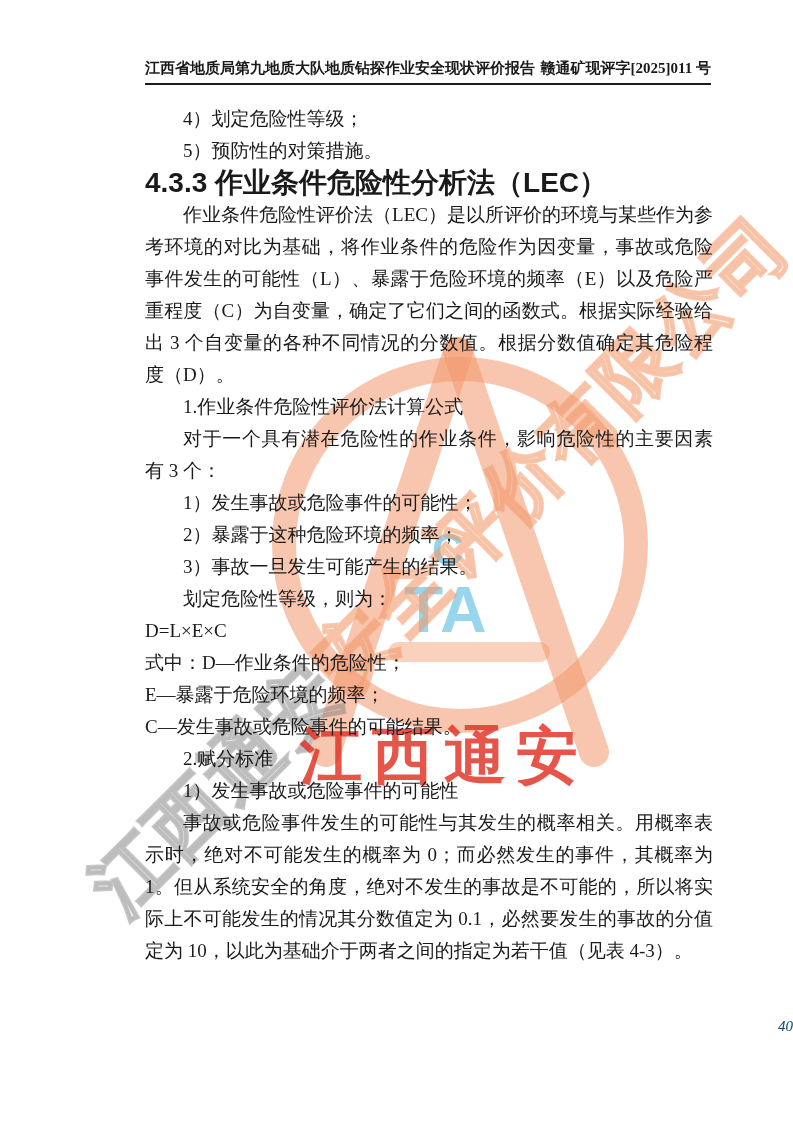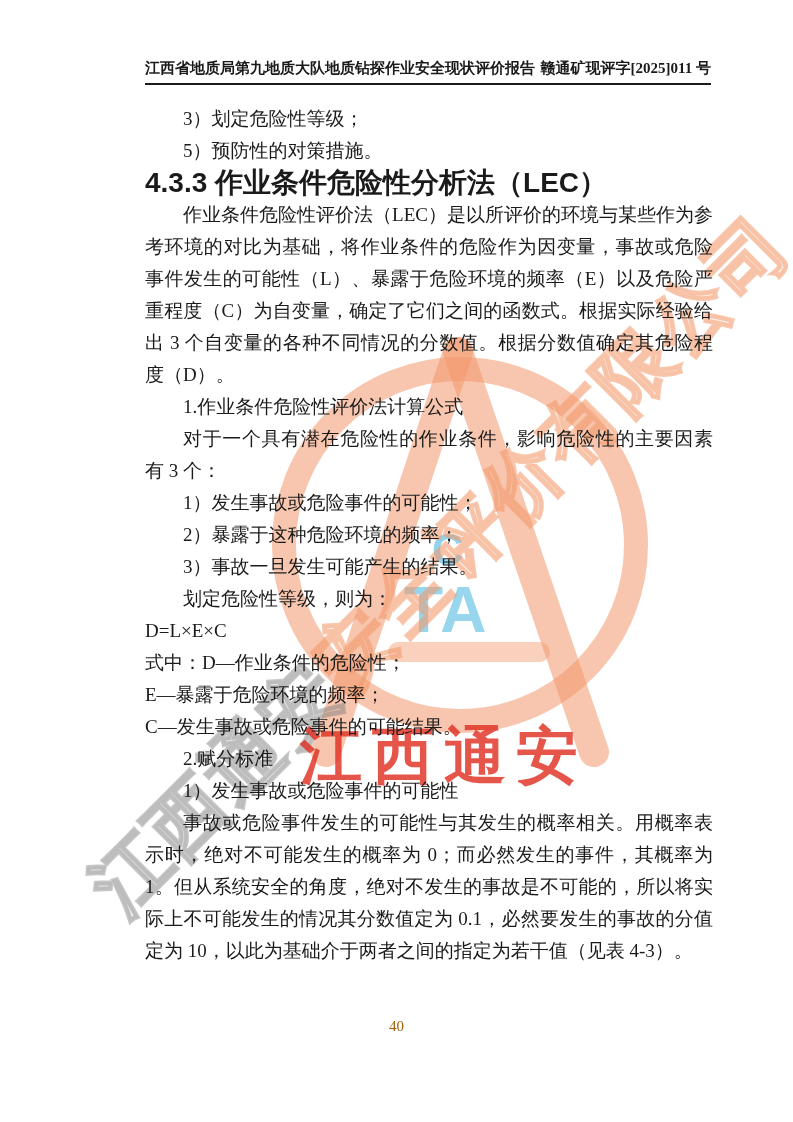--- a/index.html
+++ b/index.html
@@ -71,21 +71,21 @@
   .indent{text-indent:2em;}
   .noindent{text-indent:0;}
   .heading{
     font-size:28px;font-weight:bold;
     font-family:"Liberation Sans","DejaVu Sans",sans-serif;
     text-indent:0;line-height:32px;
   }
   .where{padding-left:52px;text-indent:0;}
   .pagenum{
     position:absolute;left:0;right:0;top:1018px;
-    text-align:center;font-size:15px;color:#a16207;
+    text-align:right;font-size:15px;color:#0c4a6e;font-style:italic;
   }
 </style>
 </head>
 <body>
 
 <div class="page">
 
   <div class="wm">
     <svg class="wm-logo" width="793" height="1122" viewBox="0 0 793 1122">
       <circle cx="460" cy="545" r="176" fill="none" stroke="rgba(242,152,108,0.55)" stroke-width="24"></circle>
@@ -102,21 +102,21 @@
   </div>
 
   <div class="content">
 
     <div class="header">
       <span class="h-left">江西省地质局第九地质大队地质钻探作业安全现状评价报告</span>
       <span class="h-right">赣通矿现评字[2025]011 号</span>
     </div>
 
     <div class="body">
-      <p class="indent">3）划定危险性等级；</p>
+      <p class="indent">4）划定危险性等级；</p>
       <p class="indent">5）预防性的对策措施。</p>
       <h3 class="heading">4.3.3 作业条件危险性分析法（LEC）</h3>
       <p class="indent">作业条件危险性评价法（LEC）是以所评价的环境与某些作为参考环境的对比为基础，将作业条件的危险作为因变量，事故或危险事件发生的可能性（L）、暴露于危险环境的频率（E）以及危险严重程度（C）为自变量，确定了它们之间的函数式。根据实际经验给出 3 个自变量的各种不同情况的分数值。根据分数值确定其危险程度（D）。</p>
       <p class="indent">1.作业条件危险性评价法计算公式</p>
       <p class="indent">对于一个具有潜在危险性的作业条件，影响危险性的主要因素有 3 个：</p>
       <p class="indent">1）发生事故或危险事件的可能性；</p>
       <p class="indent">2）暴露于这种危险环境的频率；</p>
       <p class="indent">3）事故一旦发生可能产生的结果。</p>
       <p class="indent">划定危险性等级，则为：</p>
       <p class="noindent">D=L×E×C</p>

